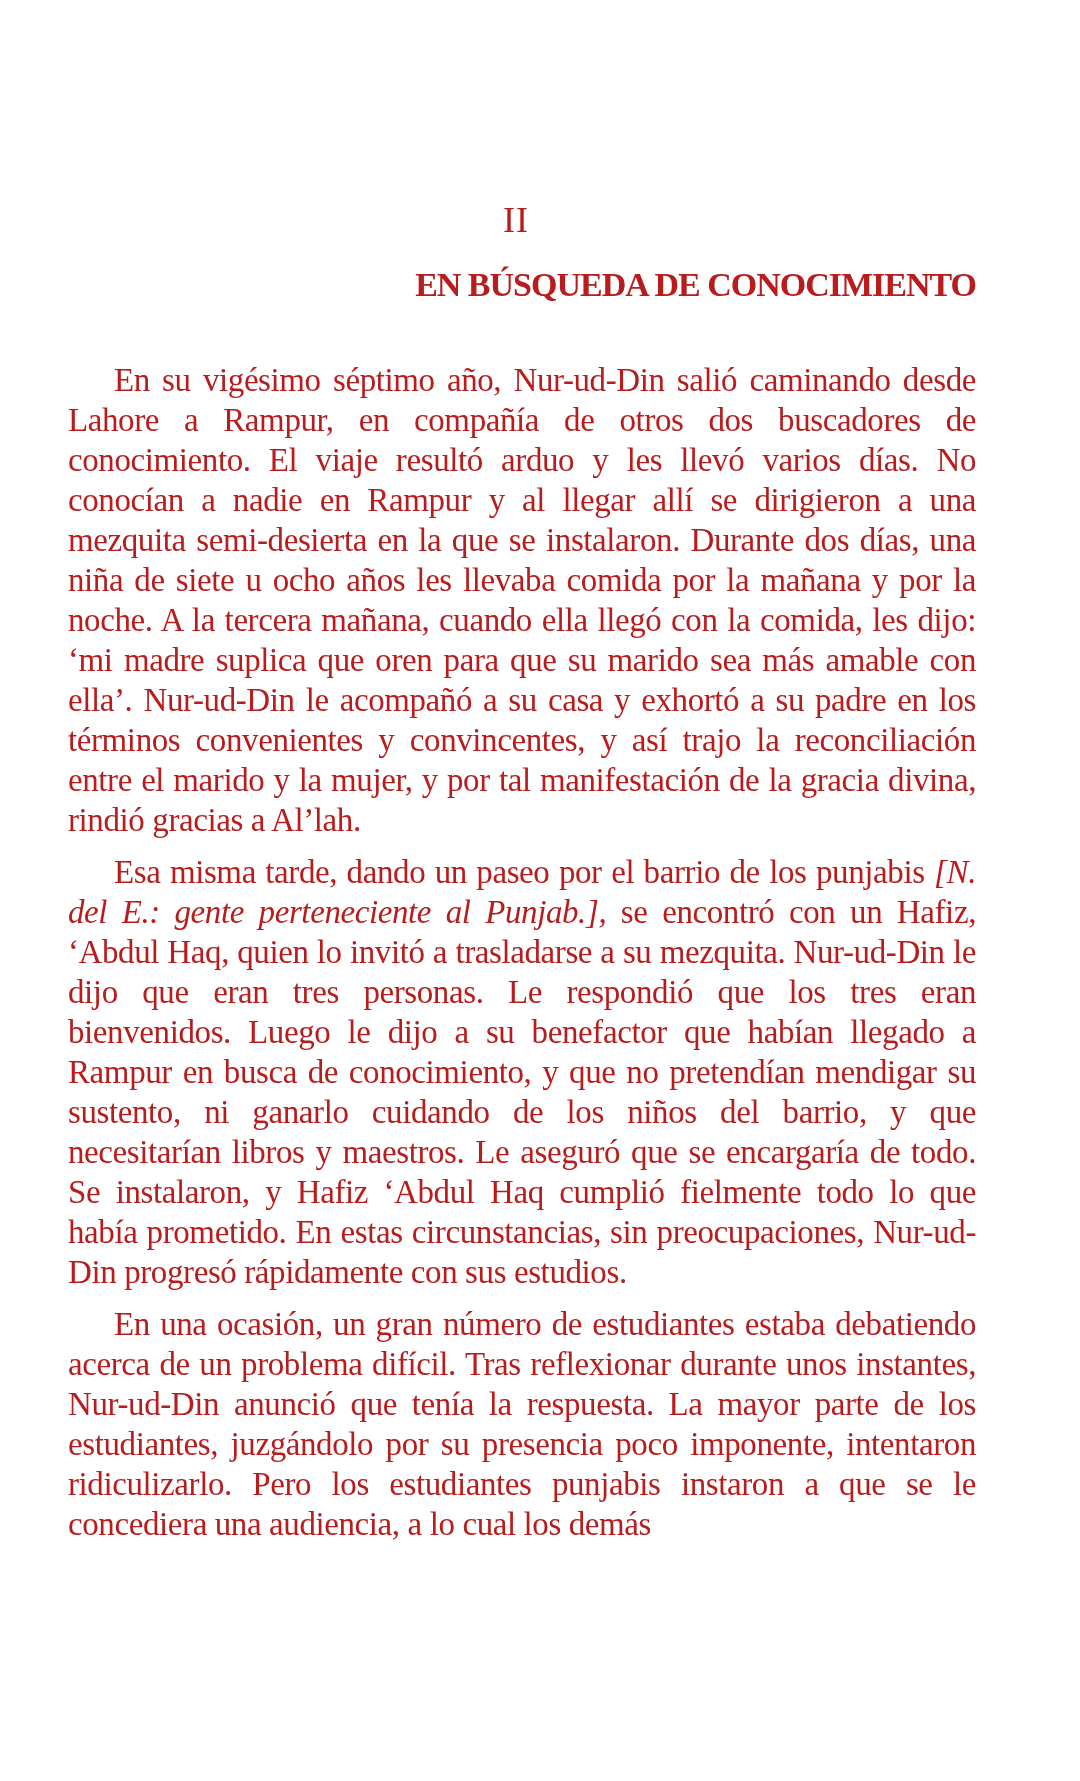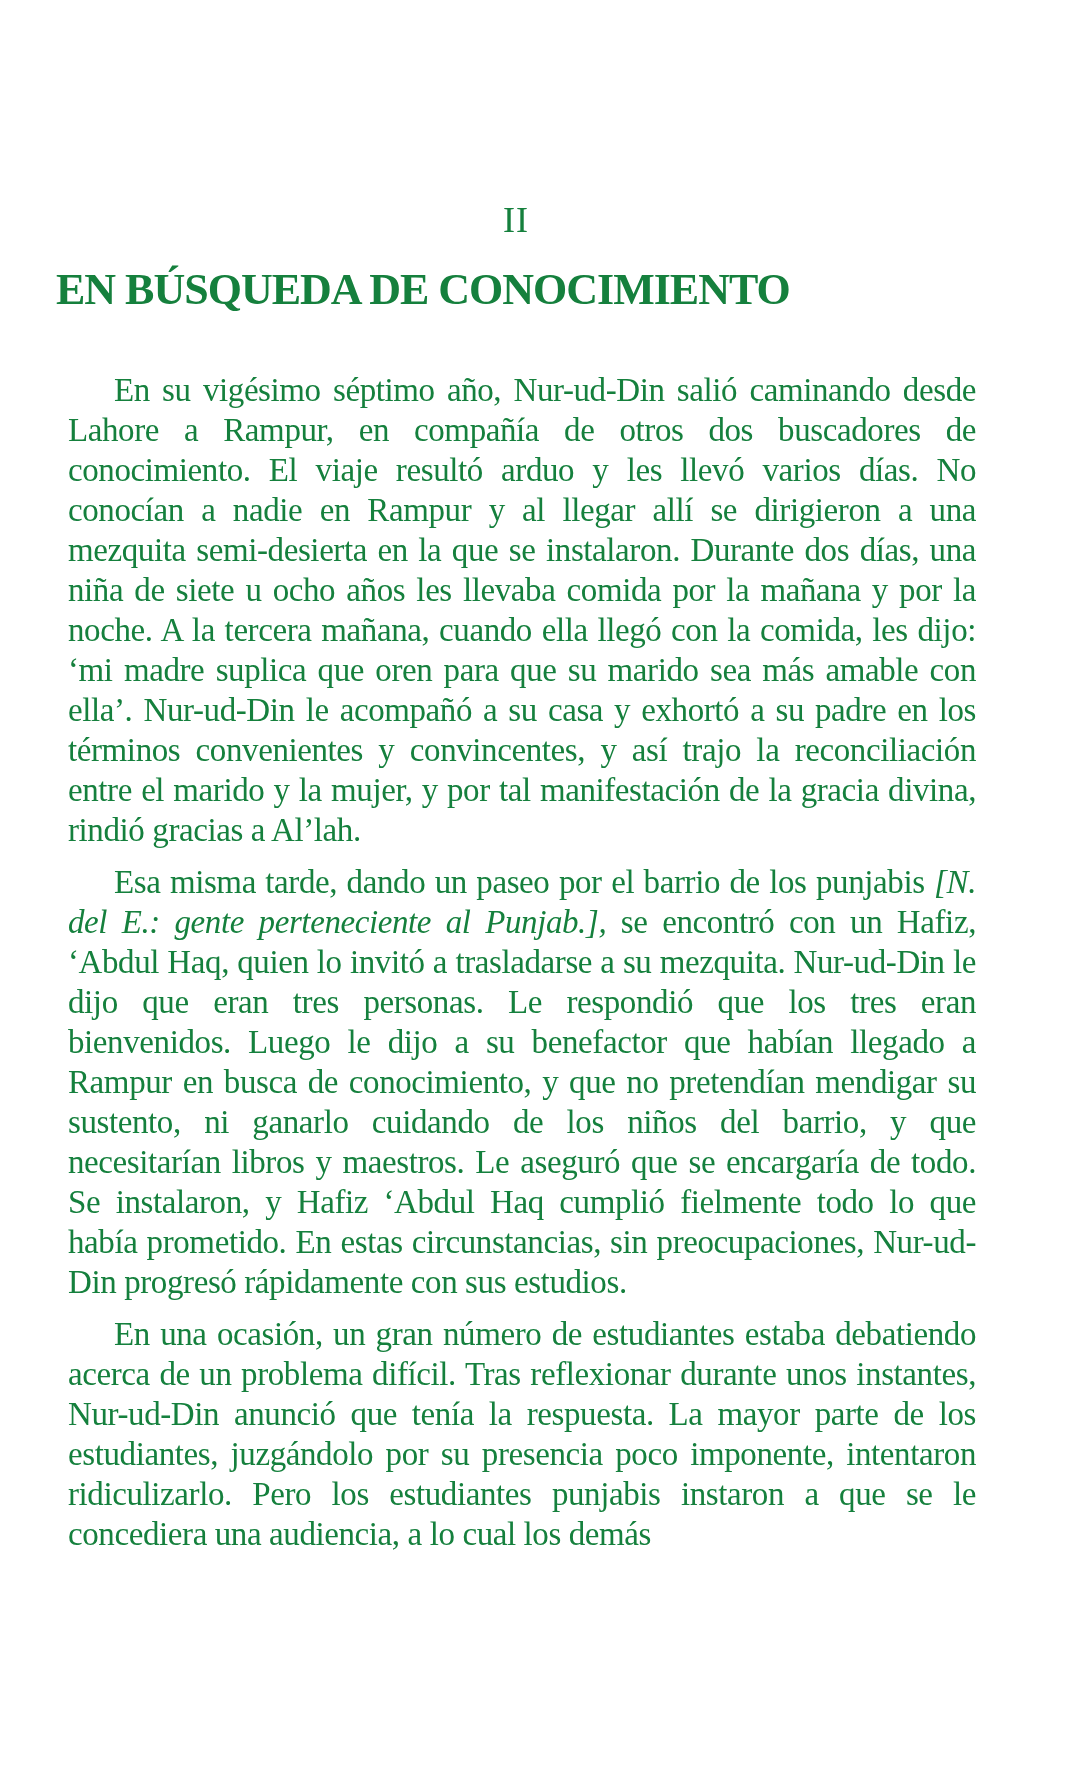--- a/index.html
+++ b/index.html
@@ -5,39 +5,39 @@
   html, body {
     margin: 0;
     padding: 0;
     background: #ffffff;
   }
   .page {
     position: relative;
     width: 1080px;
     height: 1781px;
     background: #ffffff;
-    color: #15803d;
+    color: #b91c1c;
     font-family: "Liberation Serif", "DejaVu Serif", serif;
     overflow: hidden;
   }
   .content {
     width: 920px;
     margin-left: 56px;
   }
   .chapter-number {
     padding-top: 202px;
     text-align: center;
     font-size: 36px;
     line-height: 1;
     letter-spacing: 1px;
   }
   .chapter-title {
     margin: 30px 0 0 0;
-    text-align: left;
-    font-size: 44px;
+    text-align: right;
+    font-size: 34px;
     font-weight: bold;
     line-height: 1;
     letter-spacing: -1px;
     white-space: nowrap;
   }
   .body-text {
     margin-top: 58px;
     font-size: 33px;
     line-height: 40px;
     letter-spacing: -0.4px;

